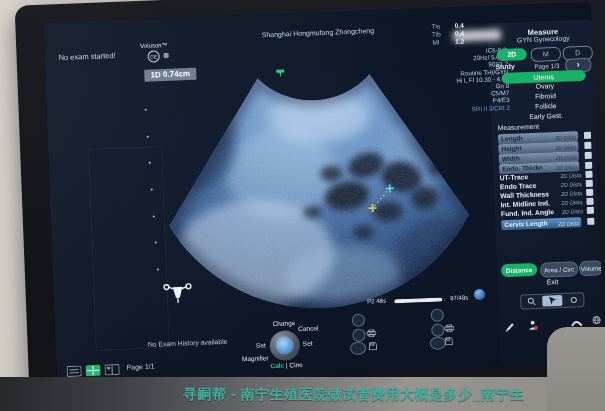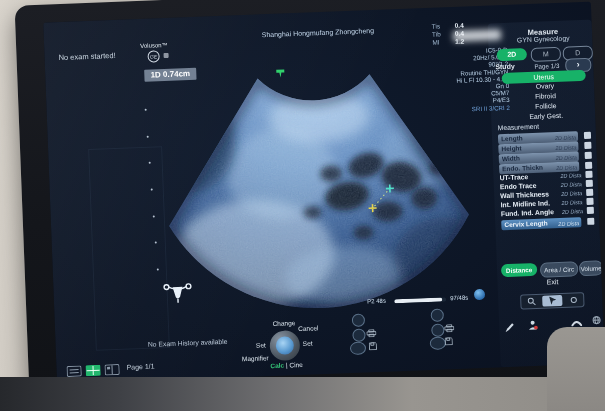--- a/index.html
+++ b/index.html
@@ -363,13 +363,14 @@
         <rect x="2.5" y="2.5" width="3" height="2.5" fill="#8a98a8"></rect>
     </svg>
     <div class="t" style="left:70px;top:344px;font-size:7px;color:#c8d4e0;">Page 1/1</div>
 
     <div class="glare"></div>
   </div>
 
   <div class="desk"></div>
   <div class="br-desk"></div>
 
+  <div class="watermark">寻嗣帮 - 南宁生殖医院做试管费用大概是多少_南宁生</div>
 </div>
 
 </body></html>

